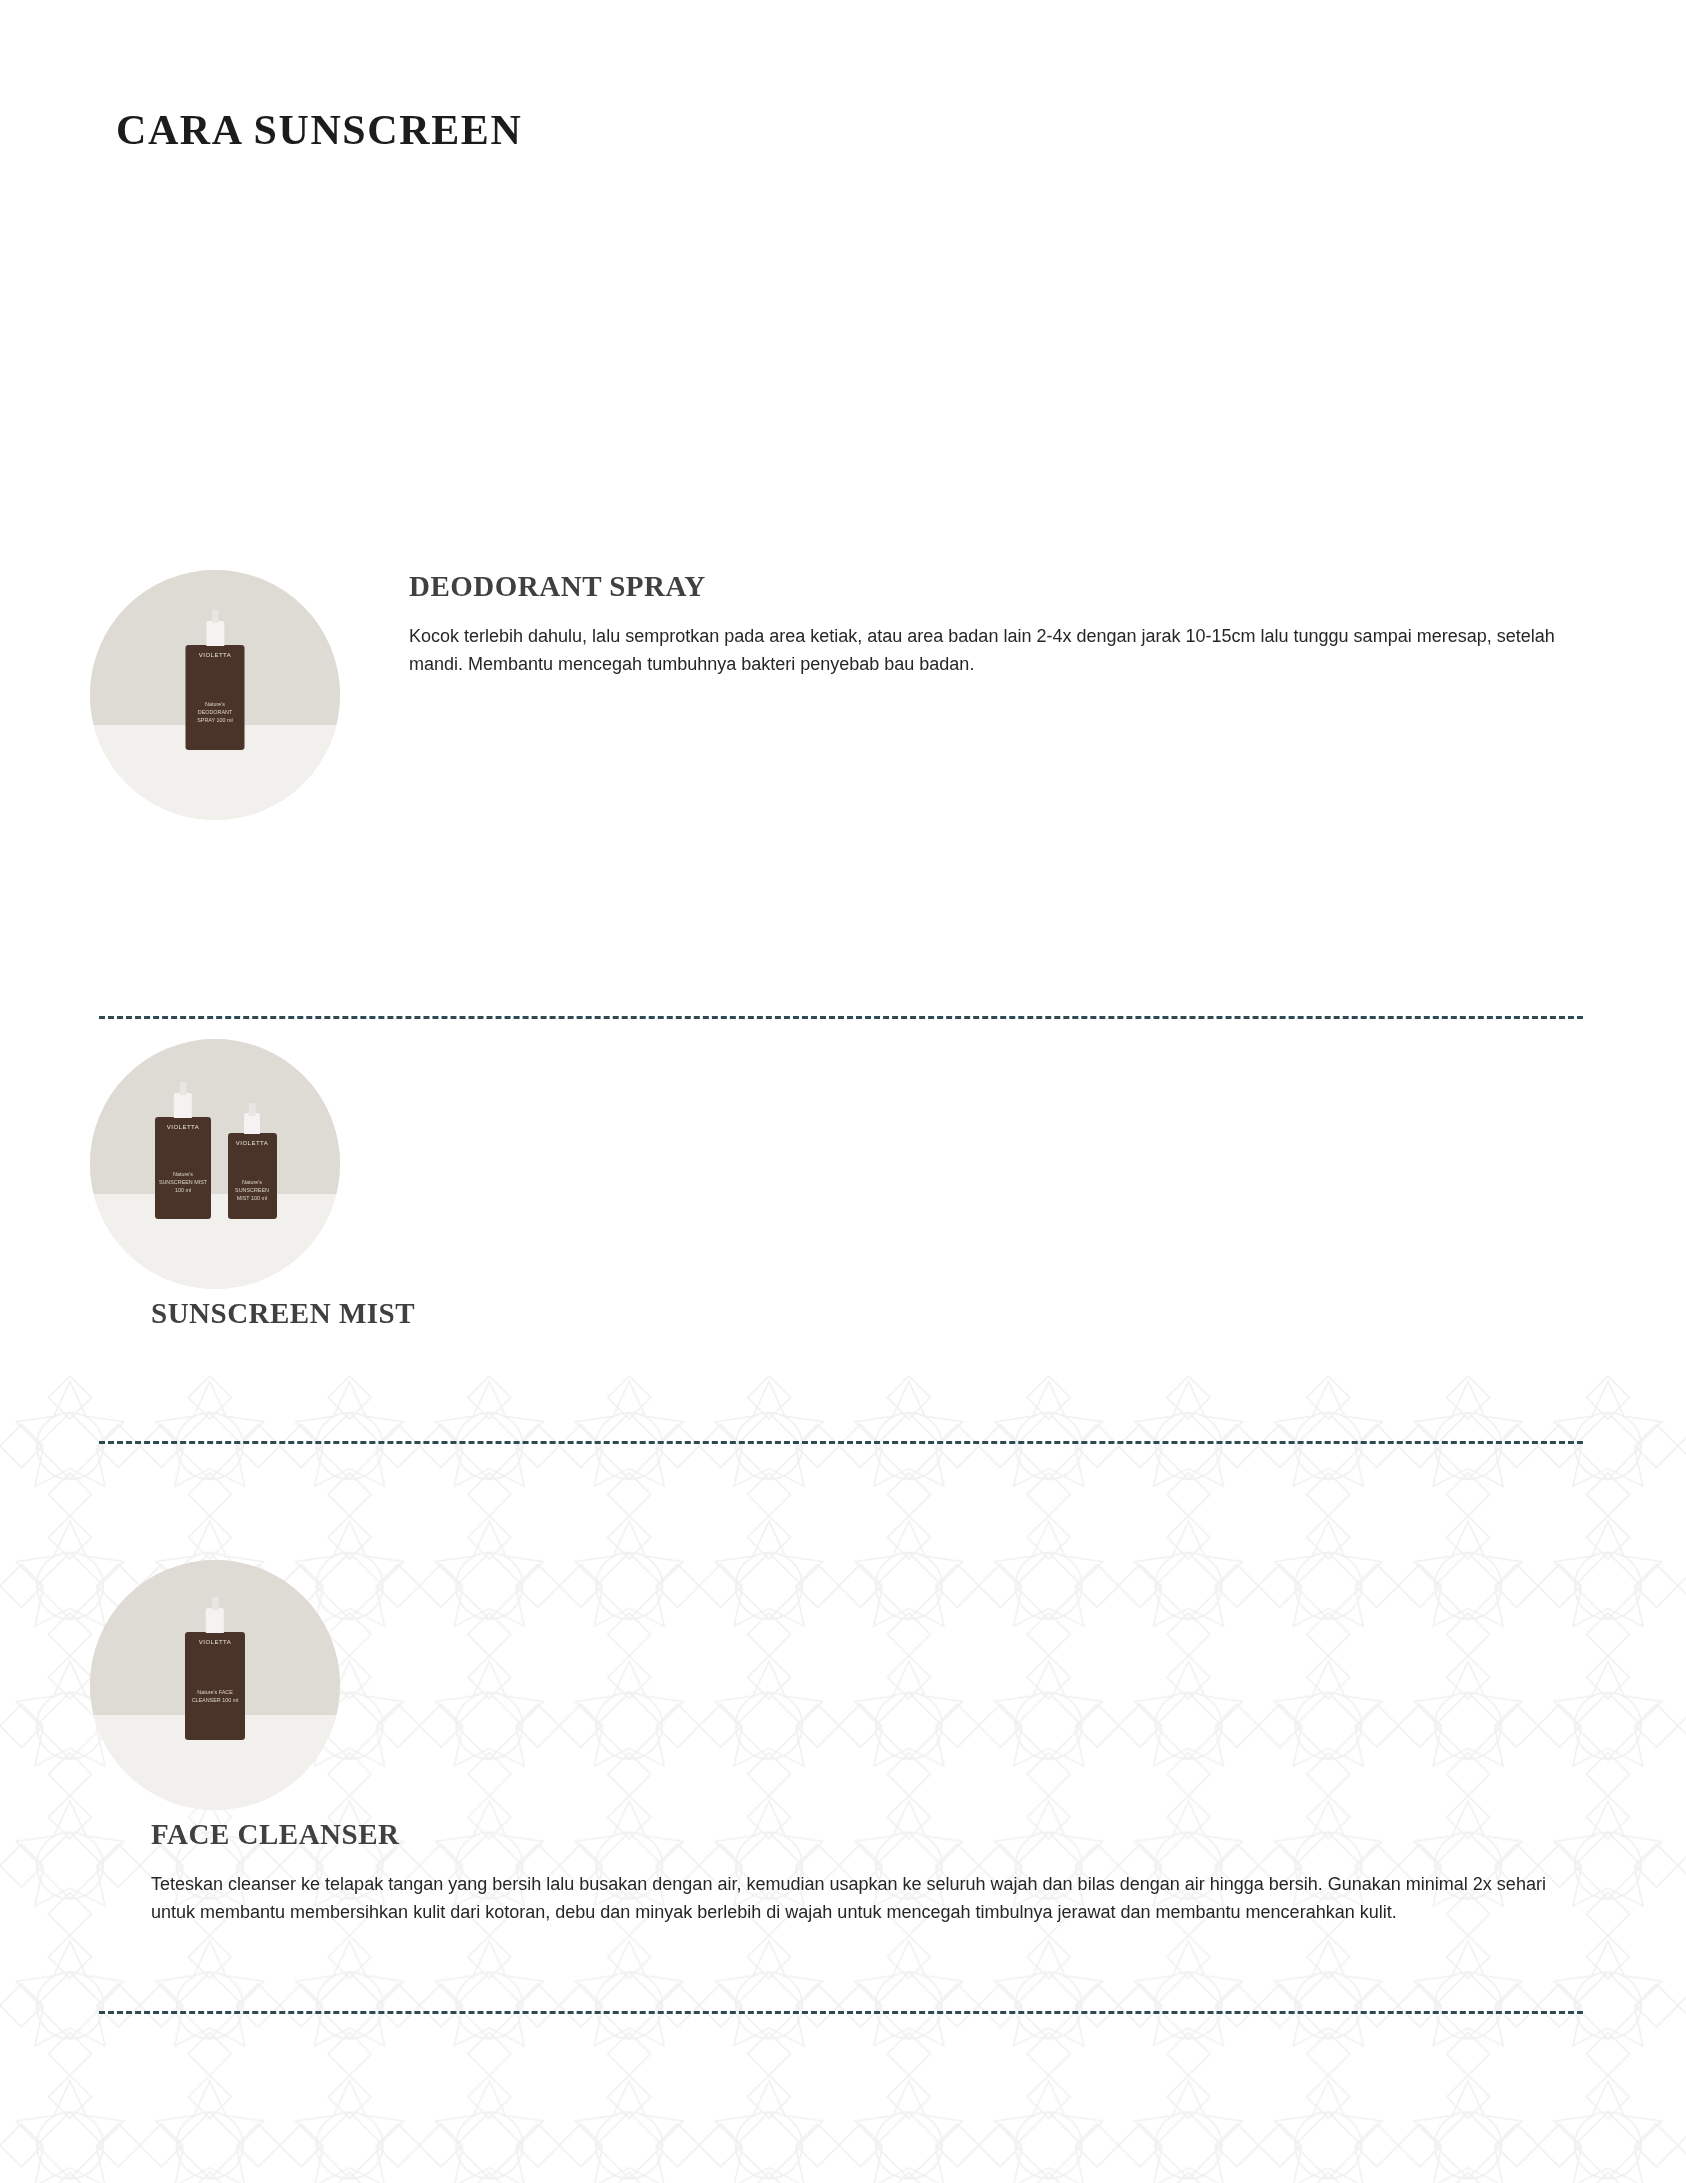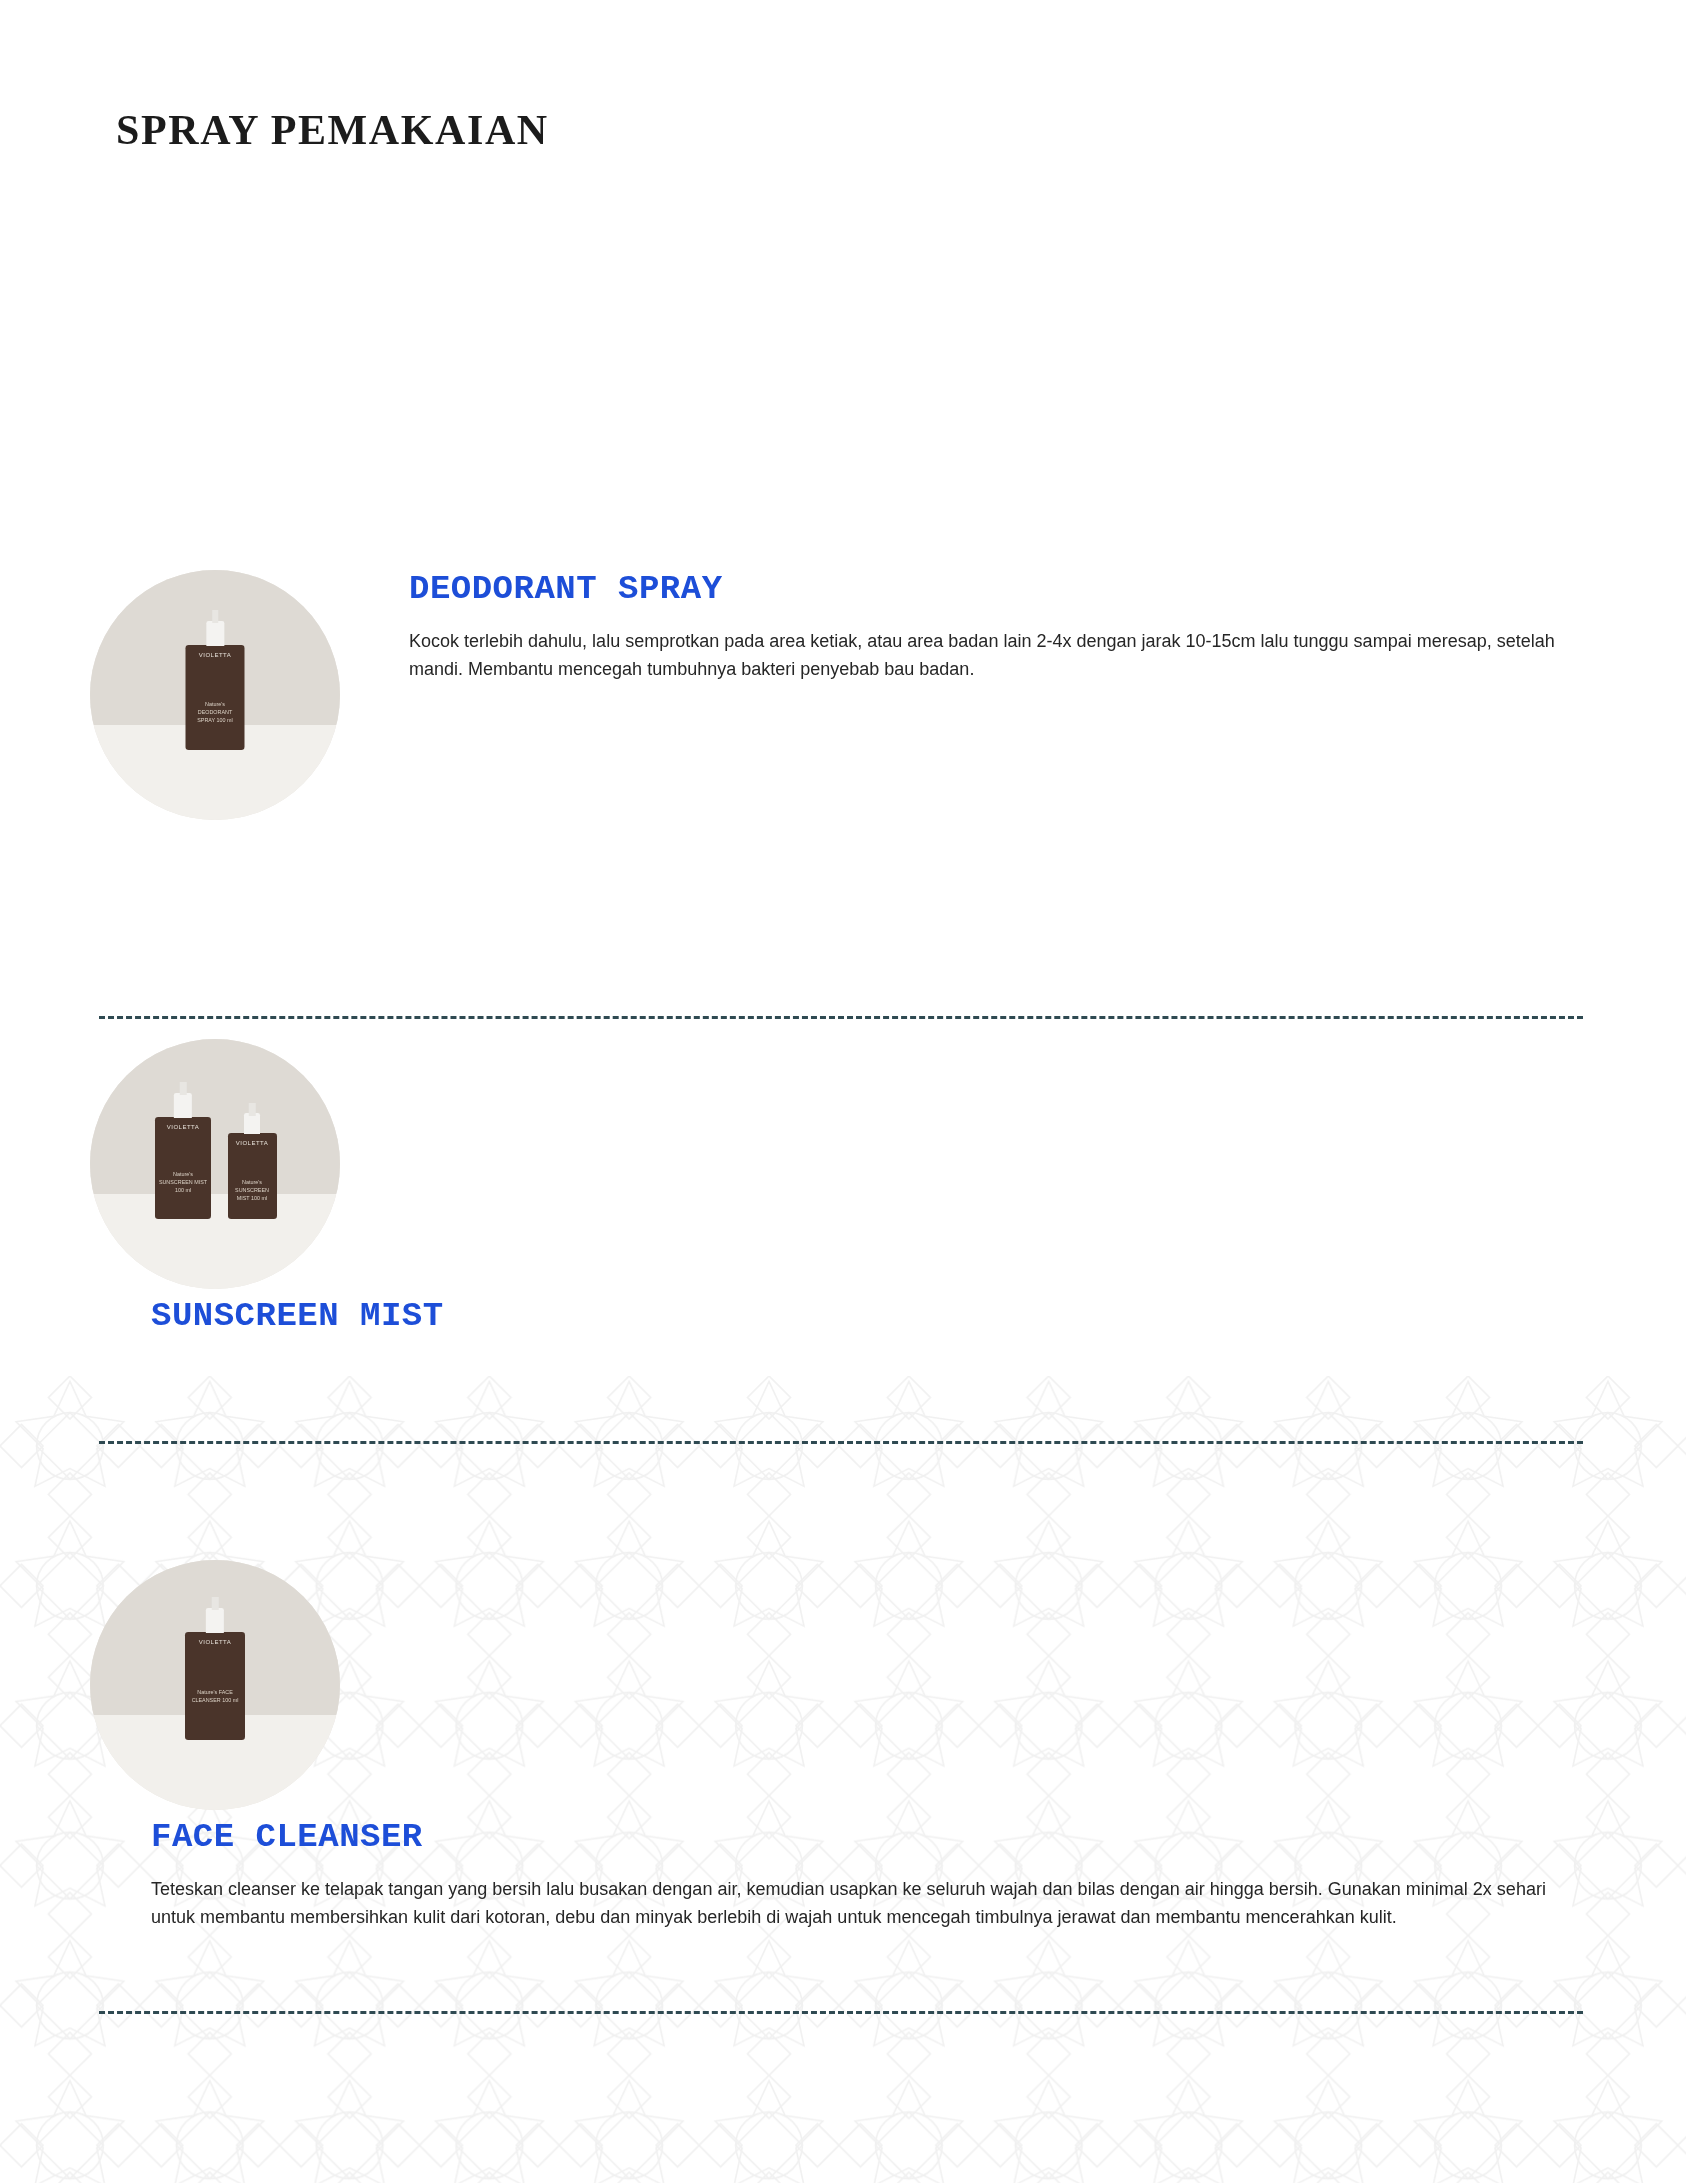--- a/index.html
+++ b/index.html
@@ -137,25 +137,25 @@
     color: #ddd4c8;
     font-family: "Liberation Sans", sans-serif;
   }
 
   .text-col {
     flex: 1 1 auto;
     padding-left: 65px;
     padding-right: 16px;
   }
   .product-title {
-    font-family: Liberation Mono, monospace;
+    font-family: Liberation Serif, serif;
     font-weight: bold;
-    font-size: 34px;
+    font-size: 29px;
     letter-spacing: 0.5px;
-    color: #1d4ed8;
+    color: #404040;
     margin: 0 0 20.4px 0;
   }
   .product-desc {
     font-family: "Liberation Sans", sans-serif;
     font-size: 18px;
     line-height: 1.52;
     color: #262626;
     margin: 0;
   }
 
@@ -191,21 +191,21 @@
     </linearGradient>
     <mask id="fade-mask">
       <rect x="0" y="0" width="3137" height="1500" fill="white"></rect>
       <rect x="0" y="0" width="3137" height="1500" fill="url(#fade)"></rect>
     </mask>
   </defs>
   <rect x="0" y="0" width="3137" height="1500" fill="url(#star-tile)" mask="url(#fade-mask)"></rect>
 </svg>
 
 <div class="header">
-  <h1 class="header-title">SPRAY PEMAKAIAN</h1>
+  <h1 class="header-title">CARA SUNSCREEN</h1>
 </div>
 
 <div class="section" style="top:570px;">
   <div class="thumb-wrap">
     <div class="thumb">
       <div class="wall"></div>
       <div class="floor"></div>
       <div class="bottle" style="left:50%;transform:translateX(-50%);width:59px;height:105px;">
         <div class="cap"></div>
         <div class="nozzle"></div>

